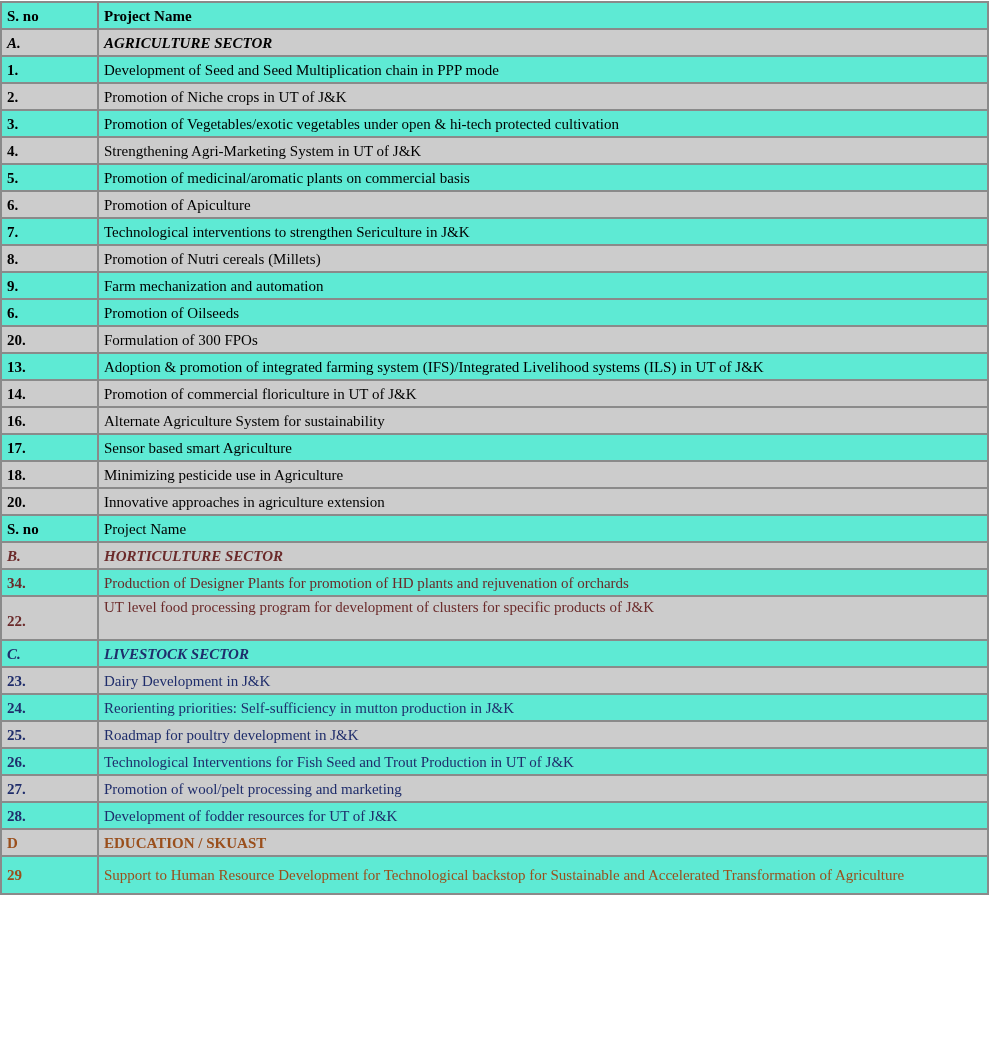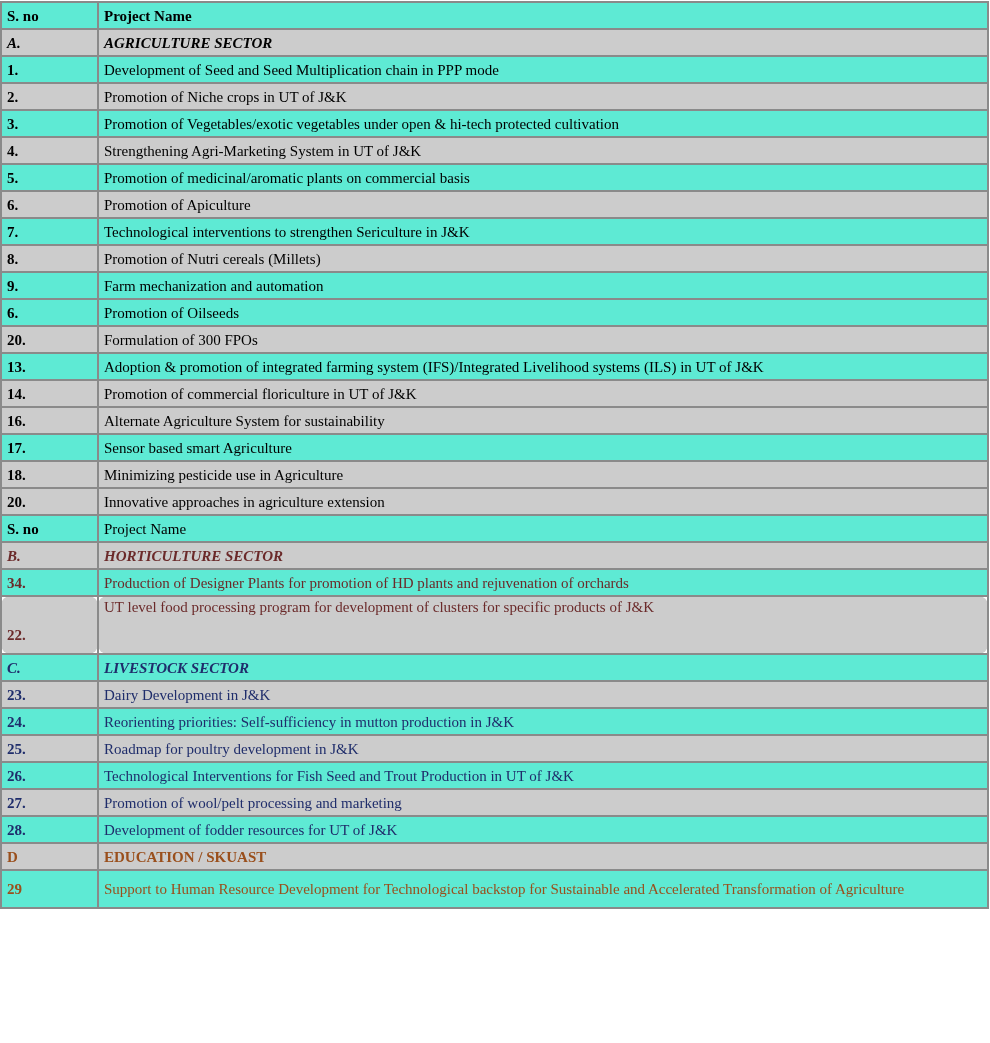--- a/index.html
+++ b/index.html
@@ -19,23 +19,23 @@
     line-height: 18px;
     vertical-align: middle;
   }
   td.sno { width: 85px; font-weight: bold; }
   td.name { }
   tr.gray td { background: #cccccc; }
   tr.white td { background: #5eead4; }
   tr.bold td.name { font-weight: bold; }
   tr.sector td { font-weight: bold; font-style: italic; }
   tr.plain-name td.name { font-weight: normal; }
-  tr.tall td { height: 36px; border-radius: 9px; }
+  tr.tall td { height: 36px; }
   tr.tall td.name { vertical-align: top; padding-top: 1px; }
-  tr.tall td.sno { padding-top: 20px; }
+  tr.tall td.sno { padding-top: 6px; }
   tr.twoline td { height: 36px; }
   tr.twoline td.name { line-height: 17px; }
   .c-agri { color: #000000; }
   .c-hort { color: #6b2a2a; }
   .c-live { color: #1f2d6b; }
   .c-edu  { color: #9a4f1c; }
   tr.edu-head td { font-style: normal; }
 </style>
 </head>
 <body>

